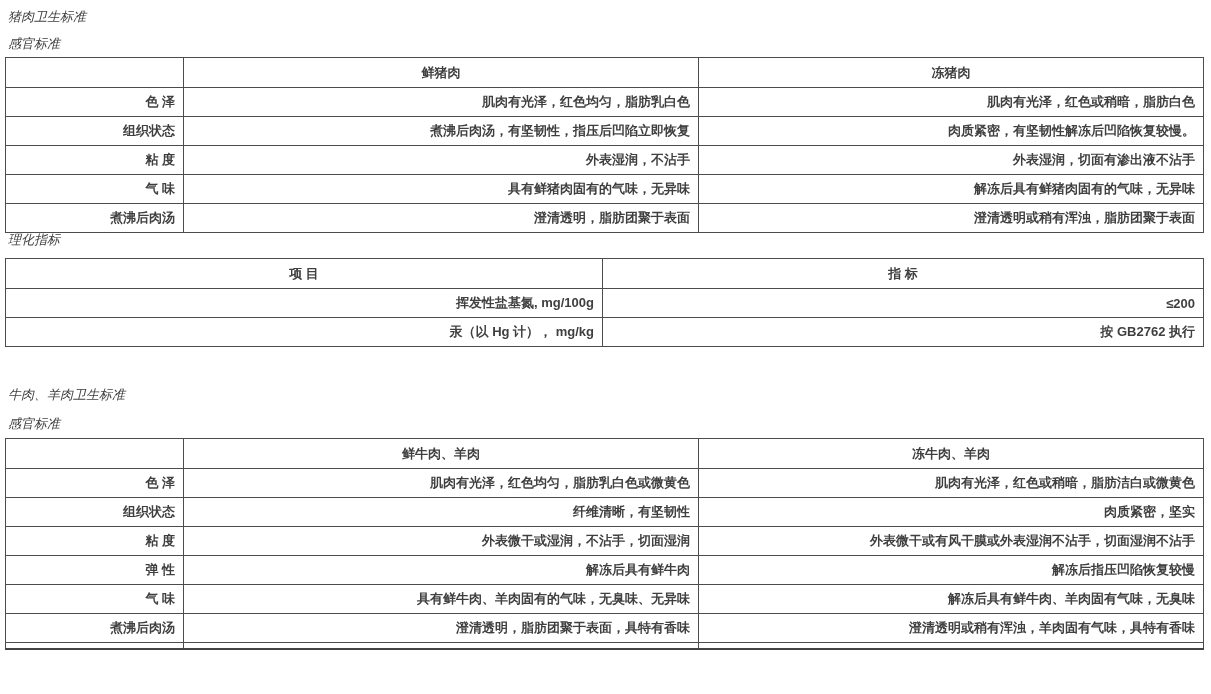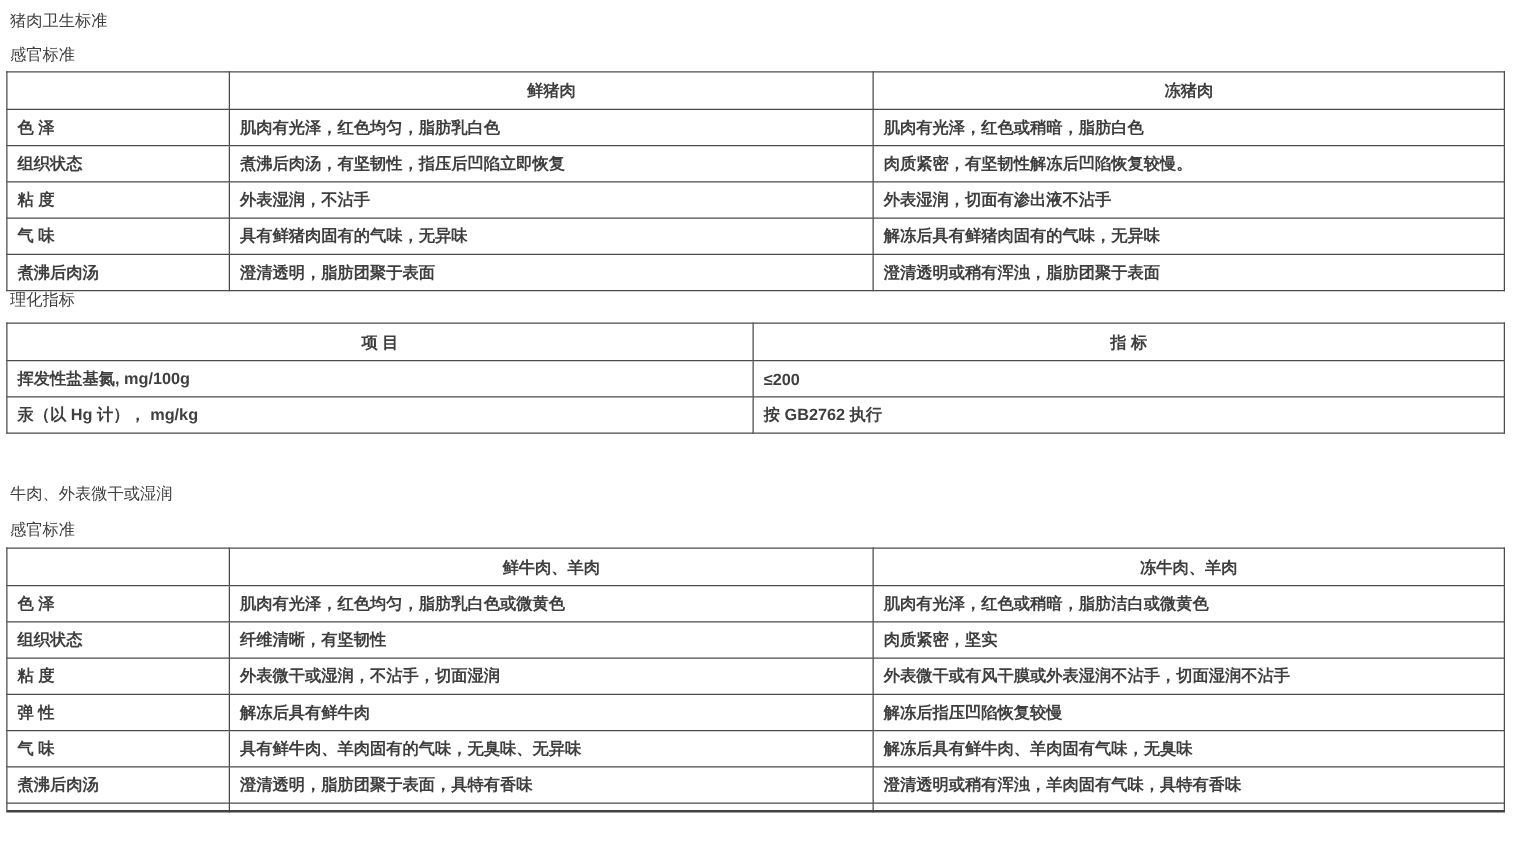--- a/index.html
+++ b/index.html
@@ -2,21 +2,21 @@
 <html><head>
 <meta charset="utf-8">
 <style>
   html,body{margin:0;padding:0;background:#ffffff;}
   body{
     width:1211px;height:694px;overflow:hidden;
     font-family:"Liberation Sans","DejaVu Sans",sans-serif;
     font-size:13px;color:#3f3f3f;
   }
   .wrap{padding:0 7px 0 5px;}
-  .sec-title{line-height:14px;margin:0 0 0 3px;}
+  .sec-title{line-height:14px;margin:0 0 0 3px;font-style:italic;}
   .t1-title{margin-top:10px;}
   .t1-sub{margin-top:13px;}
   .s2-title{}
   .s3-title{margin-top:41px;}
   .s3-sub{margin-top:15px;}
   table{
     border-collapse:collapse;table-layout:fixed;width:1198px;
     margin-top:6px;
   }
   .tbl-2{margin-top:11px;}
@@ -25,21 +25,21 @@
     border:1px solid #4c4c4c;
     box-sizing:border-box;
     height:29px;
     padding:0 8px;
     font-weight:bold;
     white-space:nowrap;
     overflow:hidden;
     vertical-align:middle;
   }
   thead th{text-align:center;height:30px;}
-  td{text-align:left;}
+  td{text-align:right;}
   tr.stub td{height:6px;padding:0;}
   
   .tbl-sensory col.c0{width:178px;}
   .tbl-sensory col.c1{width:515px;}
   .tbl-sensory col.c2{width:505px;}
   
   .tbl-2 col.c0{width:597px;}
   .tbl-2 col.c1{width:601px;}
 </style>
 </head>
@@ -113,21 +113,21 @@
           </tr>
           <tr>
             <td>汞（以 Hg 计）， mg/kg</td>
             <td>按 GB2762 执行</td>
           </tr>
         </tbody>
       </table>
   </section>
 
   <section>
-    <div class="sec-title s3-title">牛肉、外表微干或湿润</div>
+    <div class="sec-title s3-title">牛肉、羊肉卫生标准</div>
     <div class="sec-title s3-sub">感官标准</div>
     <table class="tbl-sensory tbl-3">
       <colgroup>
           <col class="c0">
           <col class="c1">
           <col class="c2">
         </colgroup>
     <thead>
           <tr>
             <th></th>

